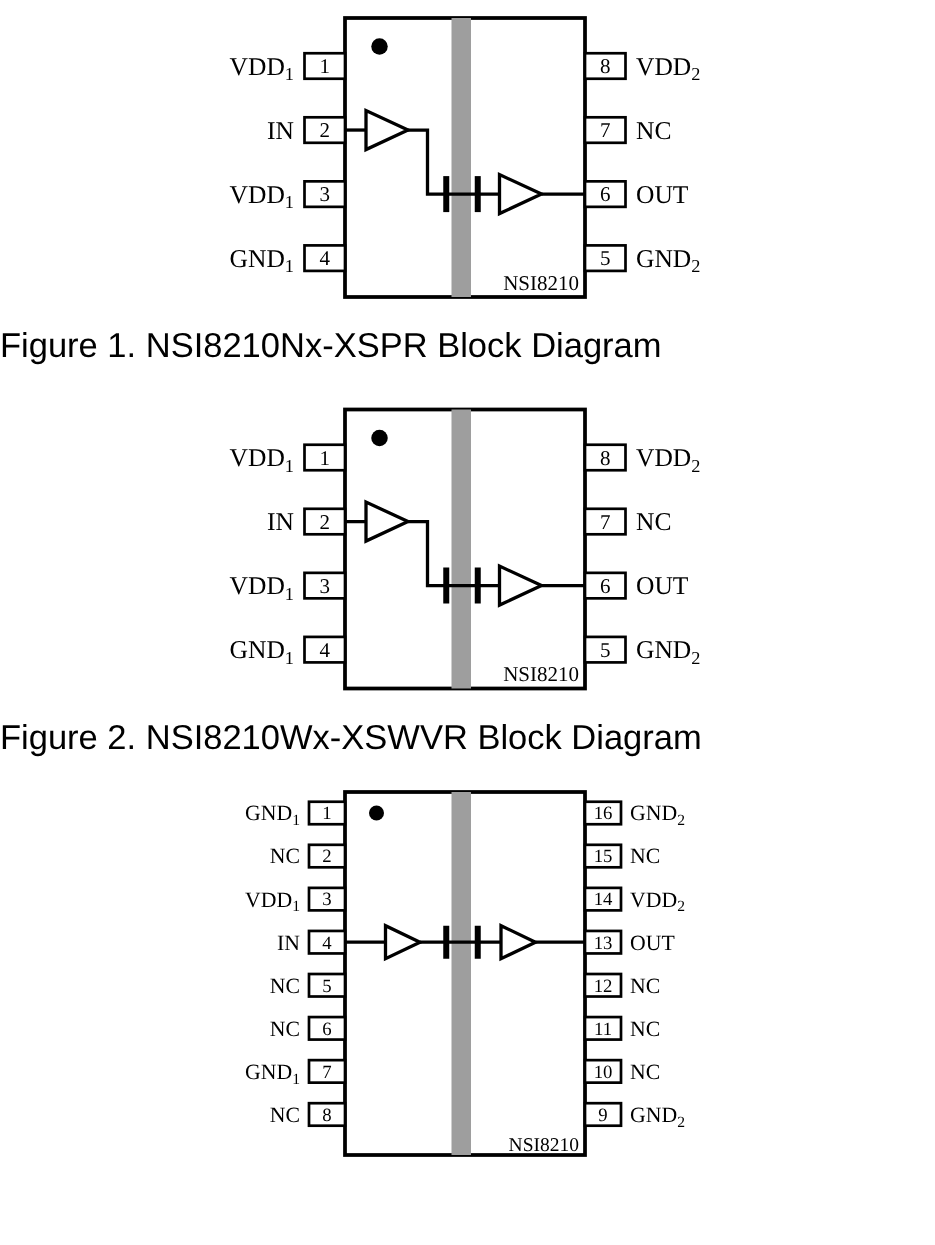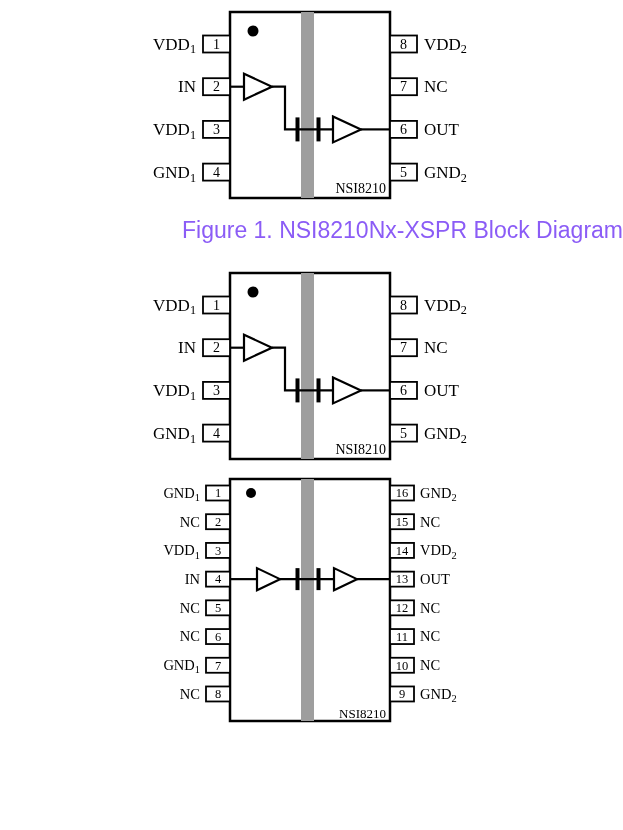--- a/index.html
+++ b/index.html
@@ -17,24 +17,24 @@
     background: #ffffff;
   }
   figure.fig {
     margin: 0;
     padding: 0;
   }
   svg.diagram {
     display: block;
   }
   .caption {
-    text-align: right;
+    text-align: left;
     font-size: 23px;
     line-height: 1.25;
-    color: #8b5cf6;
+    color: #000000;
     margin: 4px 0 16px 0;
     font-family: "Liberation Sans", sans-serif;
   }
 </style>
 </head>
 <body>
 
 <div class="page">
 
   <figure class="fig">
@@ -109,20 +109,21 @@
         <text x="424" y="177.88000000000002" text-anchor="start" font-size="17" font-family="&quot;Liberation Serif&quot;,&quot;DejaVu Serif&quot;,serif" fill="#000"><tspan>GND</tspan><tspan font-size="12.2" dy="3.7">2</tspan></text>
         <line x1="230" y1="86.7" x2="244" y2="86.7" stroke="#000000" stroke-width="2.2"></line>
         <polygon points="244,73.7 244,99.7 272,86.7" fill="#fff" stroke="#000000" stroke-width="2.2"></polygon>
         <path d="M 272 86.7 L 285 86.7 L 285 129.4 L 333 129.4" fill="none" stroke="#000000" stroke-width="2.2"></path>
         <line x1="297.5" y1="117.4" x2="297.5" y2="141.4" stroke="#000000" stroke-width="4"></line>
         <line x1="318.5" y1="117.4" x2="318.5" y2="141.4" stroke="#000000" stroke-width="4"></line>
         <polygon points="333,116.4 333,142.4 361,129.4" fill="#fff" stroke="#000000" stroke-width="2.2"></polygon>
         <line x1="361" y1="129.4" x2="390" y2="129.4" stroke="#000000" stroke-width="2.2"></line>
         <text x="386" y="193" text-anchor="end" font-size="14" font-family="&quot;Liberation Serif&quot;,&quot;DejaVu Serif&quot;,serif" fill="#000">NSI8210</text>
       </svg>
+    <figcaption class="caption">Figure 2. NSI8210Wx-XSWVR Block Diagram</figcaption>
   </figure>
 
   <figure class="fig">
     <svg class="diagram" viewBox="0 0 623 254" width="623" height="254">
         <rect x="230" y="6" width="160" height="242" fill="#ffffff" stroke="#000000" stroke-width="2.5"></rect>
         <rect x="301" y="6" width="13" height="242" fill="#9e9e9e"></rect>
         <circle cx="251" cy="20" r="5" fill="#000000"></circle>
         <rect x="206" y="12.5" width="24" height="15" fill="#fff" stroke="#000000" stroke-width="1.8"></rect>
         <text x="218" y="24.25" text-anchor="middle" font-size="12.5" font-family="&quot;Liberation Serif&quot;,&quot;DejaVu Serif&quot;,serif" fill="#000">1</text>
         <text x="200" y="24.93" text-anchor="end" font-size="14.5" font-family="&quot;Liberation Serif&quot;,&quot;DejaVu Serif&quot;,serif" fill="#000"><tspan>GND</tspan><tspan font-size="10.4" dy="3.2">1</tspan></text>

